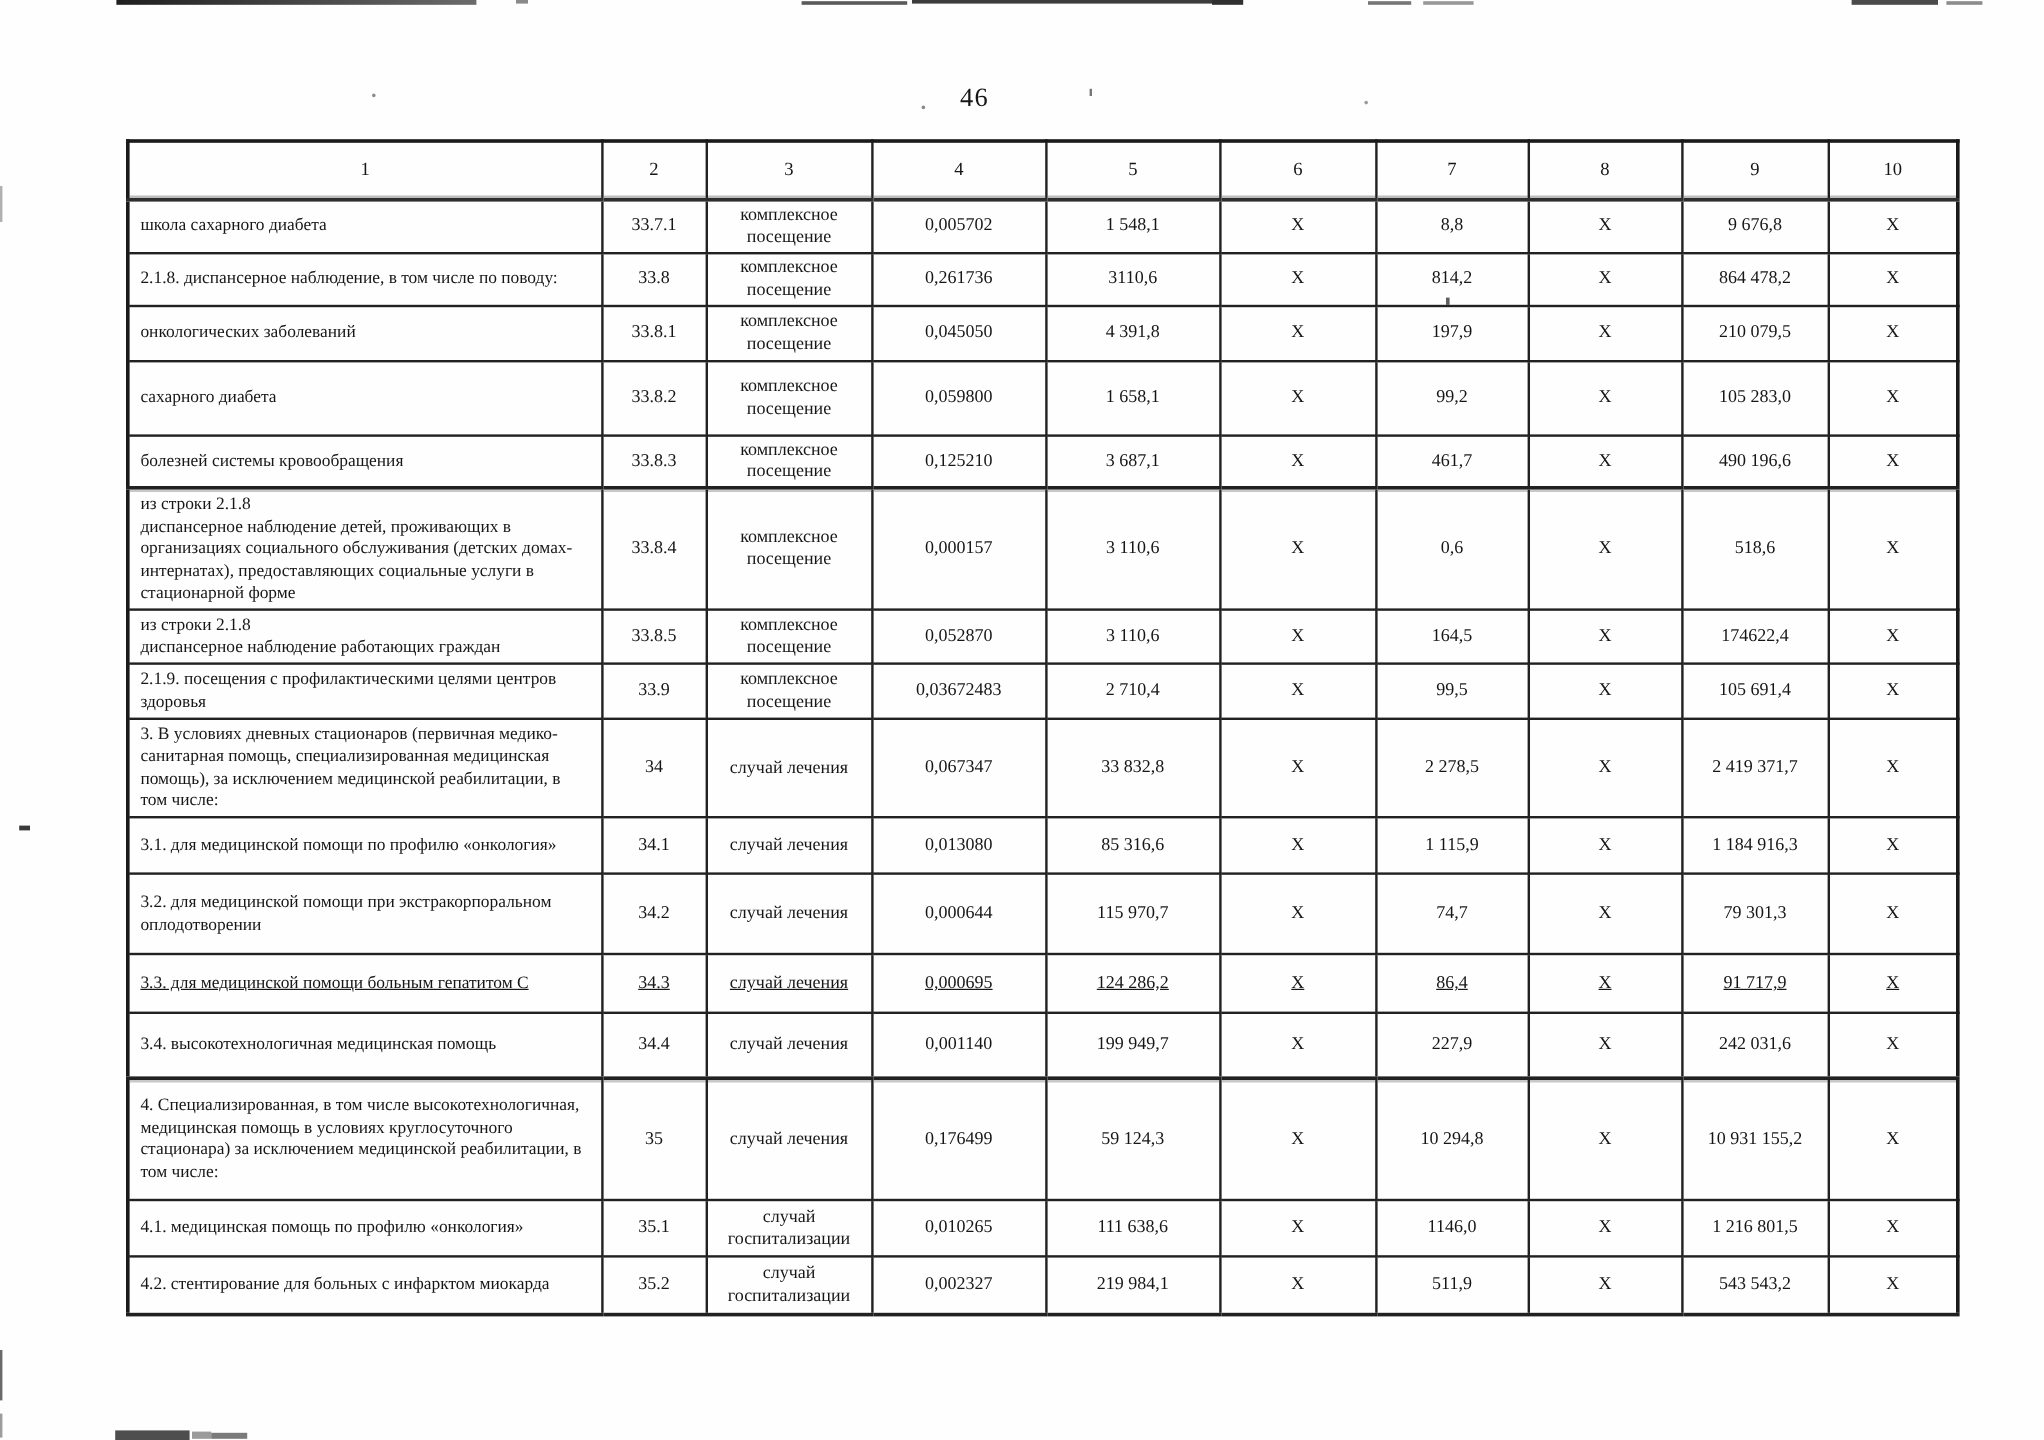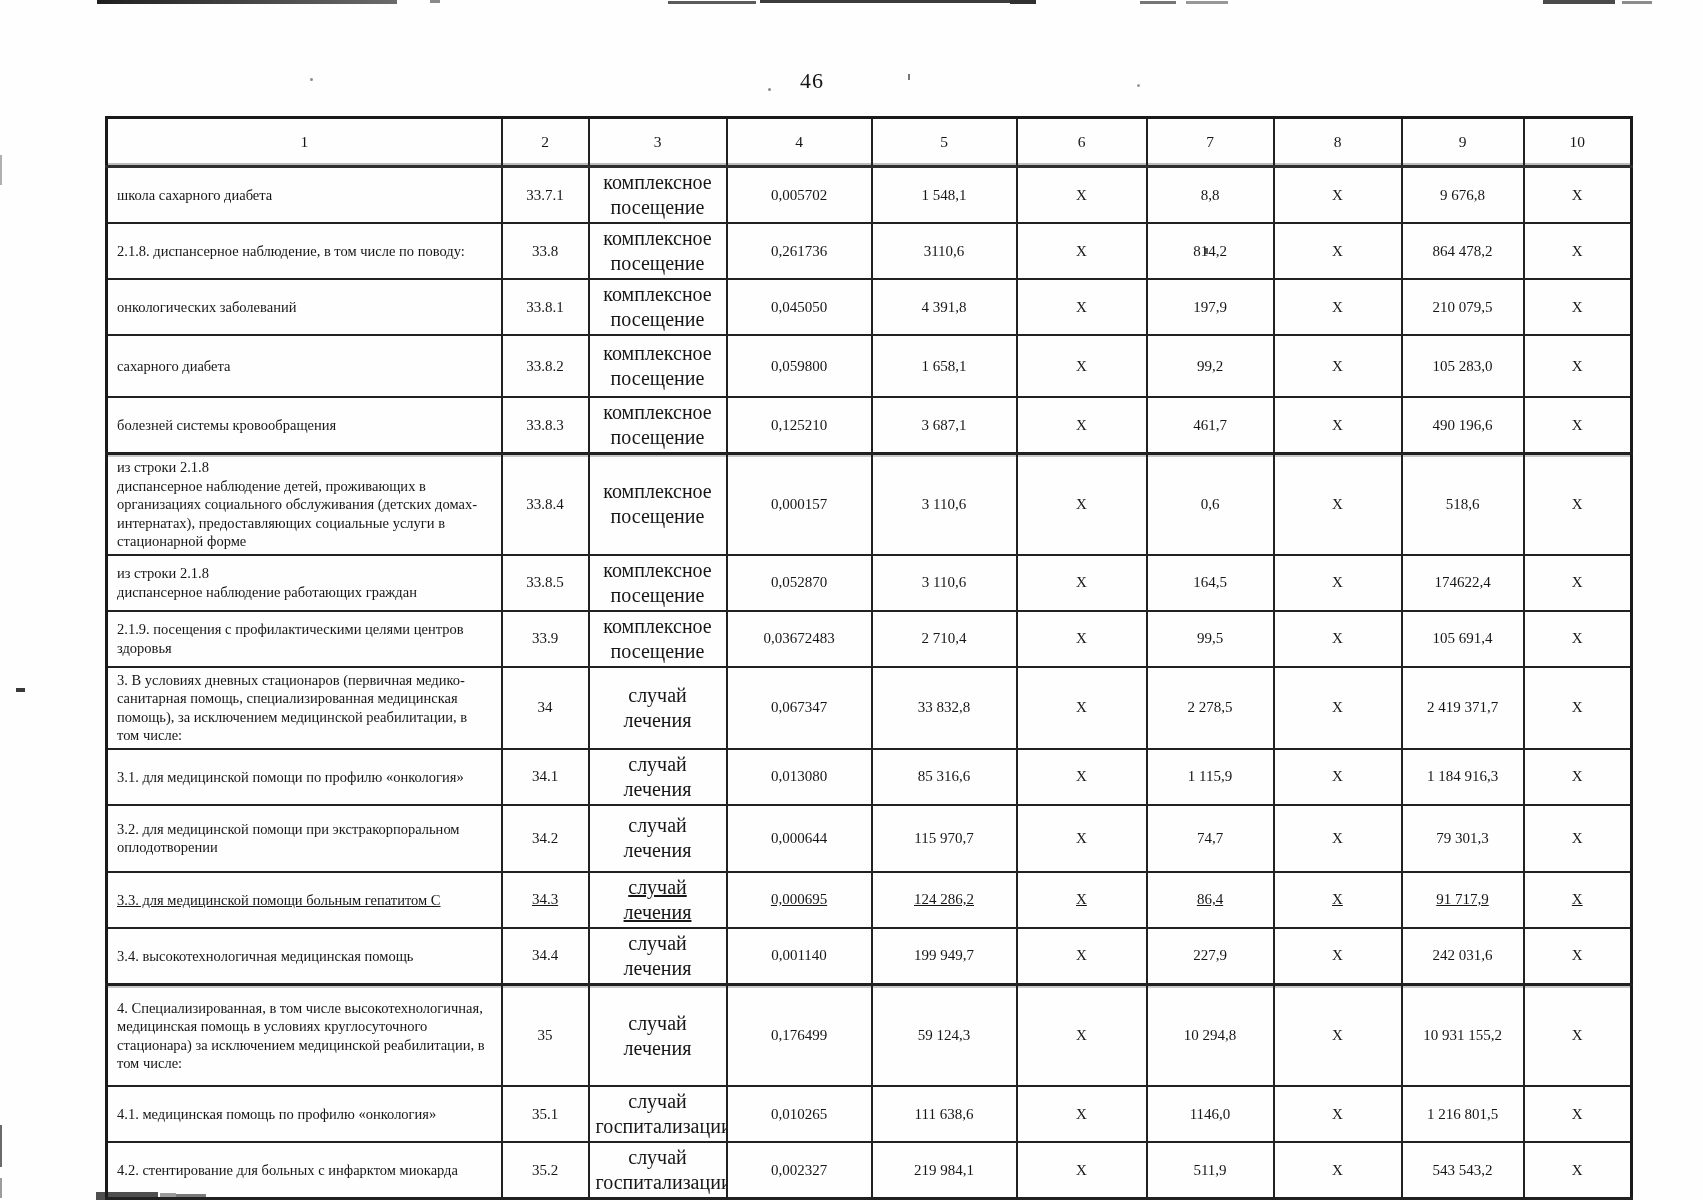--- a/index.html
+++ b/index.html
@@ -52,21 +52,21 @@
     text-align: center;
     padding: 2px 4px;
   }
   .tariff td.c0 {
     text-align: left;
     padding: 3px 8px 3px 9px;
     font-size: 14.5px;
     line-height: 1.28;
     white-space: pre-line;
   }
-  .tariff td.c2 { font-size: 20px; line-height: 1.25; padding: 2px 6px; }
+  .tariff td.c2 { font-size: 15px; line-height: 1.25; padding: 2px 6px; }
   
   tbody tr:nth-child(1)  { height: 32px; }
   tbody tr:nth-child(2)  { height: 44px; margin-top: 41px; }
   tbody tr:nth-child(3)  { height: 46px; }
   tbody tr:nth-child(4)  { height: 62px; }
   tbody tr:nth-child(5)  { height: 44px; }
   tbody tr:nth-child(6)  { height: 97px; }
   tbody tr:nth-child(7)  { height: 43px; }
   tbody tr:nth-child(8)  { height: 46px; margin-top: 46px; }
   tbody tr:nth-child(9)  { height: 82px; }

